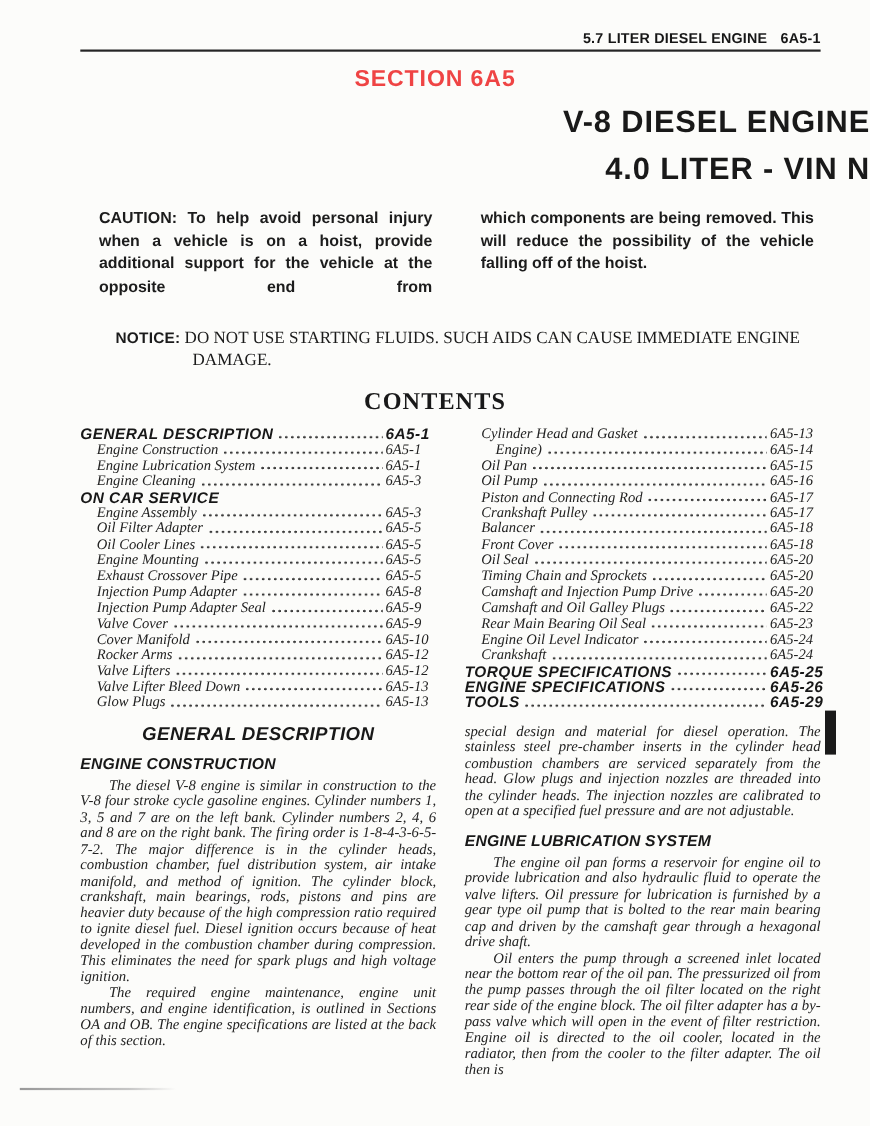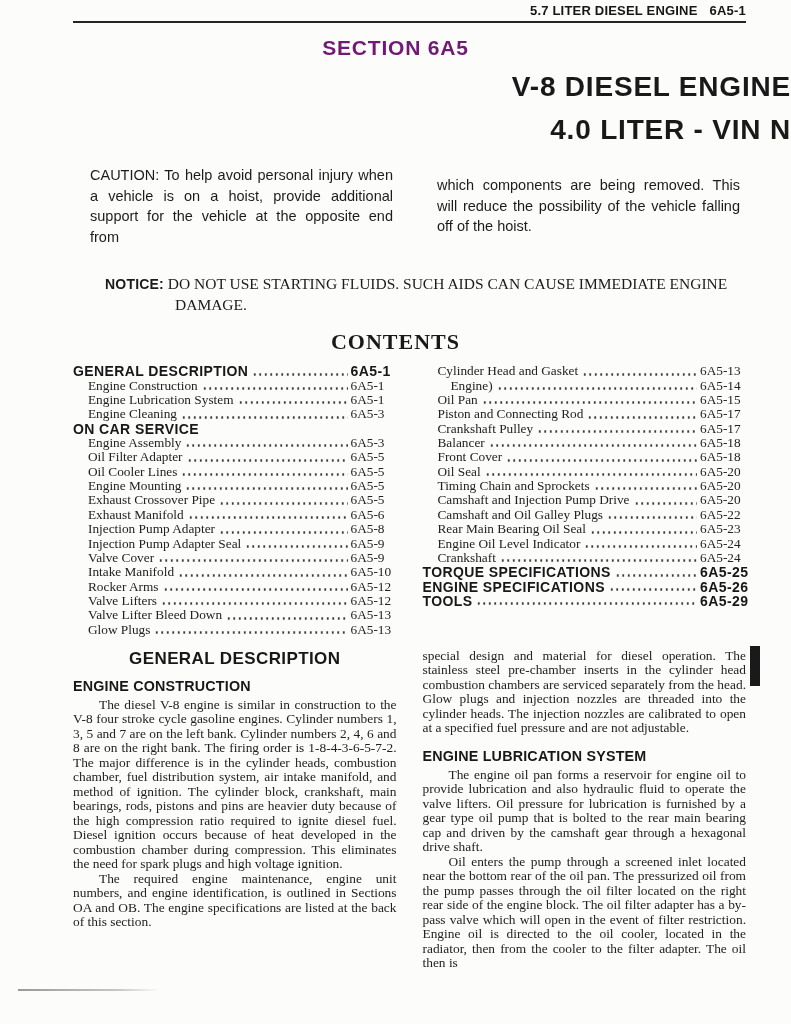--- a/index.html
+++ b/index.html
@@ -2,49 +2,49 @@
 <html><head>
 <meta charset="utf-8">
 <style>
   html,body { margin:0; padding:0; background:#e8e8e6; }
   .page {
     position:relative; width:791px; height:1024px; margin:0 auto;
     background:#fcfcfa; overflow:hidden; color:#1e1e1e;
     font-family:"Liberation Serif", serif;
   }
   
-  .hdr { padding:3px 45px 0 73px; text-align:right;
+  .hdr { padding:27px 45px 0 73px; text-align:right;
     font-family:"Liberation Sans", sans-serif; font-weight:700;
     font-size:13px; letter-spacing:.2px; color:#161616; }
   .hdr .pgno { margin-left:12px; }
   .hdr-rule { margin:3px 45px 0 73px; border-top:2.5px solid #252525; }
   
   .t-section { margin-top:13px; text-align:center;
     font-family:"Liberation Sans", sans-serif; font-weight:700;
-    font-size:21px; letter-spacing:.8px; color:#701a75; }
+    font-size:21px; letter-spacing:.8px; color:#ef4444; }
   .t-main { margin-top:11px; text-align:right;
     font-family:"Liberation Sans", sans-serif; font-weight:700;
     font-size:28px; letter-spacing:.8px; color:#191919; }
   
   .caution { display:flex; gap:44px; margin:19px 51px 0 90px;
-    font-family:"Liberation Sans", sans-serif; font-weight:400;
-    font-size:14.5px; line-height:20.6px; color:#1c1c1c;align-items:center; }
+    font-family:"Liberation Sans", sans-serif; font-weight:700;
+    font-size:14.5px; line-height:20.6px; color:#1c1c1c; }
   .caution .cl { flex:1; text-align:justify; text-align-last:justify; }
   .caution .cr { flex:1; text-align:justify; }
   
   .notice { margin:27px 24px 0 105px; font-size:15.5px; line-height:19.5px;
     color:#1b1b1b; padding-left:70px; text-indent:-70px; }
   .notice .nlab { font-family:"Liberation Sans", sans-serif; font-weight:700;
     font-size:14px; letter-spacing:.2px; }
   
   .contents-h { margin-top:15px; text-align:center;
     font-family:Liberation Serif, serif; font-weight:700;
     font-size:22px; letter-spacing:1px; color:#191919; }
   .cols { display:flex; gap:26px; margin:9px 45px 0 73px; }
-  .col { flex:1; min-width:0; }
+  .col { flex:1; min-width:0;font-style:italic; }
   .toc-row { display:flex; align-items:baseline; font-size:13.3px;
     line-height:14.35px; color:#222; }
   .toc-row .lab { white-space:nowrap; }
   .toc-row.item .lab { padding-left:15px; }
   .toc-row.cont .lab { padding-left:28px; }
   .toc-row.section { font-family:"Liberation Sans", sans-serif;
     font-weight:700; font-size:14px; letter-spacing:.4px; color:#171717; }
   .toc-row .dots { flex:1; min-width:8px; margin:0 3px 0 4px; align-self:stretch;
     background-image:radial-gradient(circle, #3c3c3c 1px, transparent 1.35px);
     background-size:5.5px 5px; background-repeat:repeat-x;
@@ -140,41 +140,36 @@
           <span class="lab">Engine Mounting</span>
           <span class="dots"></span>
           <span class="pg">6A5-5</span>
         </div>
         <div class="toc-row item">
           <span class="lab">Exhaust Crossover Pipe</span>
           <span class="dots"></span>
           <span class="pg">6A5-5</span>
         </div>
         <div class="toc-row item">
-          <span class="lab">Exhaust Manifold</span>
-          <span class="dots"></span>
-          <span class="pg">6A5-6</span>
-        </div>
-        <div class="toc-row item">
           <span class="lab">Injection Pump Adapter</span>
           <span class="dots"></span>
           <span class="pg">6A5-8</span>
         </div>
         <div class="toc-row item">
           <span class="lab">Injection Pump Adapter Seal</span>
           <span class="dots"></span>
           <span class="pg">6A5-9</span>
         </div>
         <div class="toc-row item">
           <span class="lab">Valve Cover</span>
           <span class="dots"></span>
           <span class="pg">6A5-9</span>
         </div>
         <div class="toc-row item">
-          <span class="lab">Intake Manifold</span>
+          <span class="lab">Cover Manifold</span>
           <span class="dots"></span>
           <span class="pg">6A5-10</span>
         </div>
         <div class="toc-row item">
           <span class="lab">Rocker Arms</span>
           <span class="dots"></span>
           <span class="pg">6A5-12</span>
         </div>
         <div class="toc-row item">
           <span class="lab">Valve Lifters</span>
@@ -201,20 +196,25 @@
         </div>
         <div class="toc-row cont">
           <span class="lab">Engine)</span>
           <span class="dots"></span>
           <span class="pg">6A5-14</span>
         </div>
         <div class="toc-row item">
           <span class="lab">Oil Pan</span>
           <span class="dots"></span>
           <span class="pg">6A5-15</span>
+        </div>
+        <div class="toc-row item">
+          <span class="lab">Oil Pump</span>
+          <span class="dots"></span>
+          <span class="pg">6A5-16</span>
         </div>
         <div class="toc-row item">
           <span class="lab">Piston and Connecting Rod</span>
           <span class="dots"></span>
           <span class="pg">6A5-17</span>
         </div>
         <div class="toc-row item">
           <span class="lab">Crankshaft Pulley</span>
           <span class="dots"></span>
           <span class="pg">6A5-17</span>

